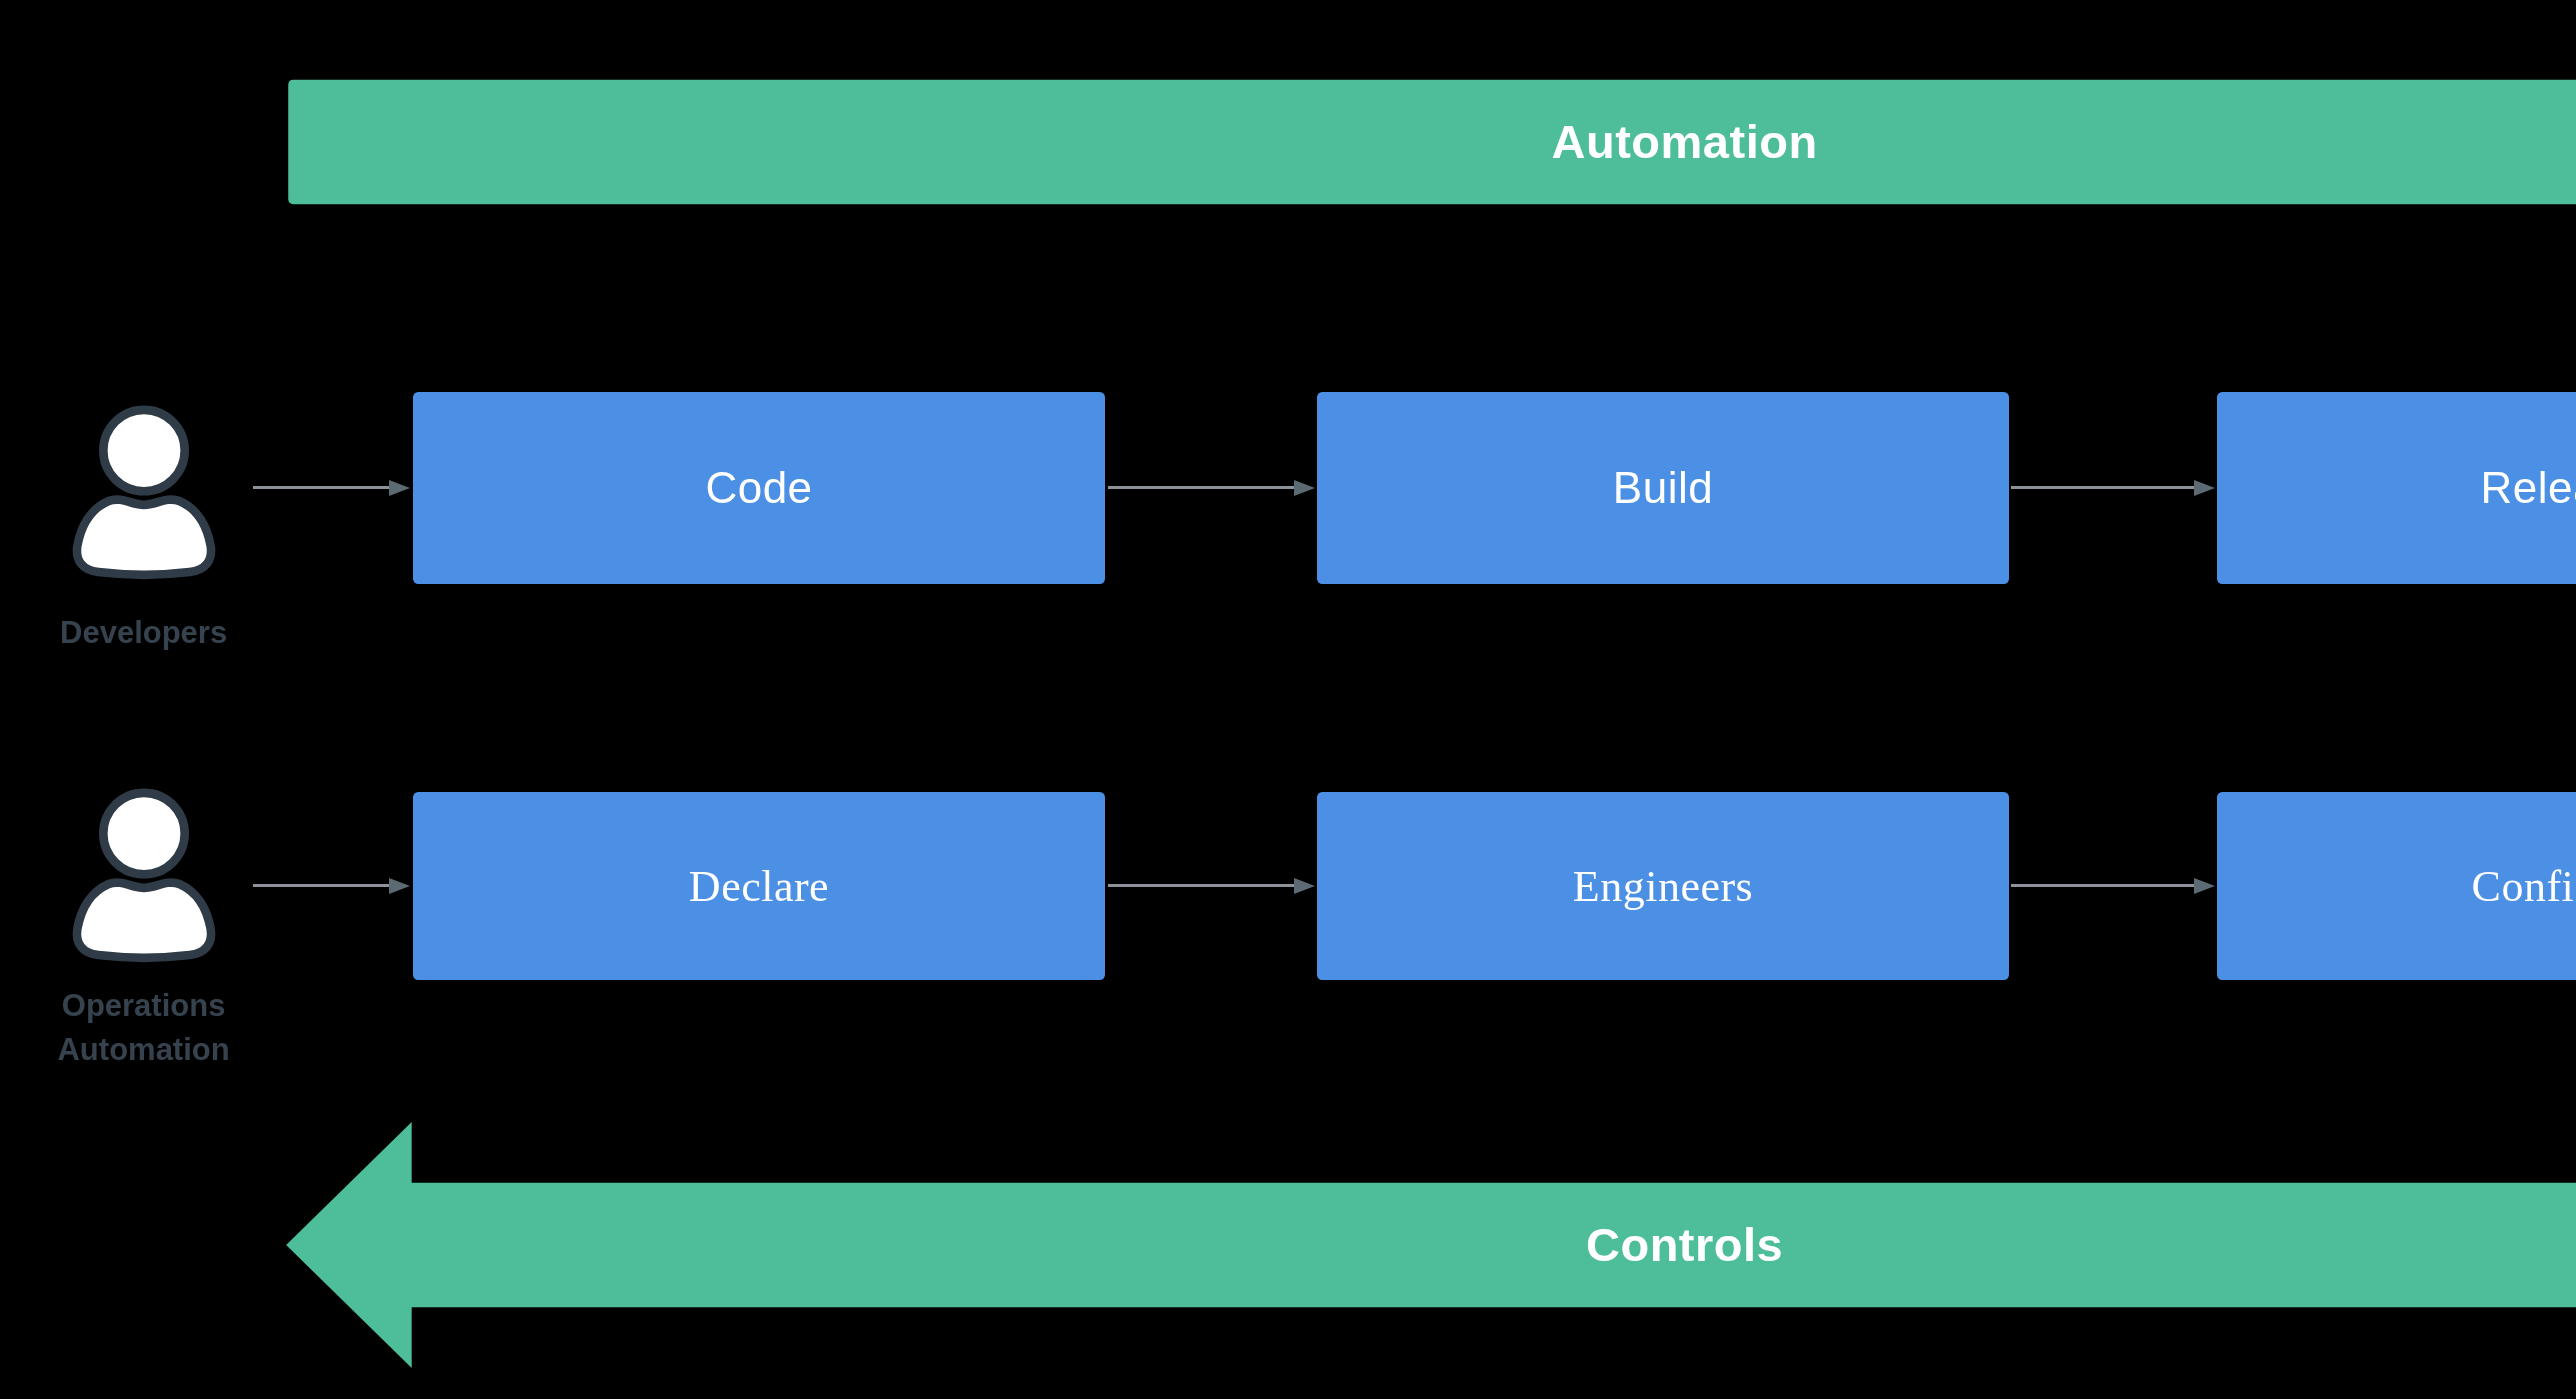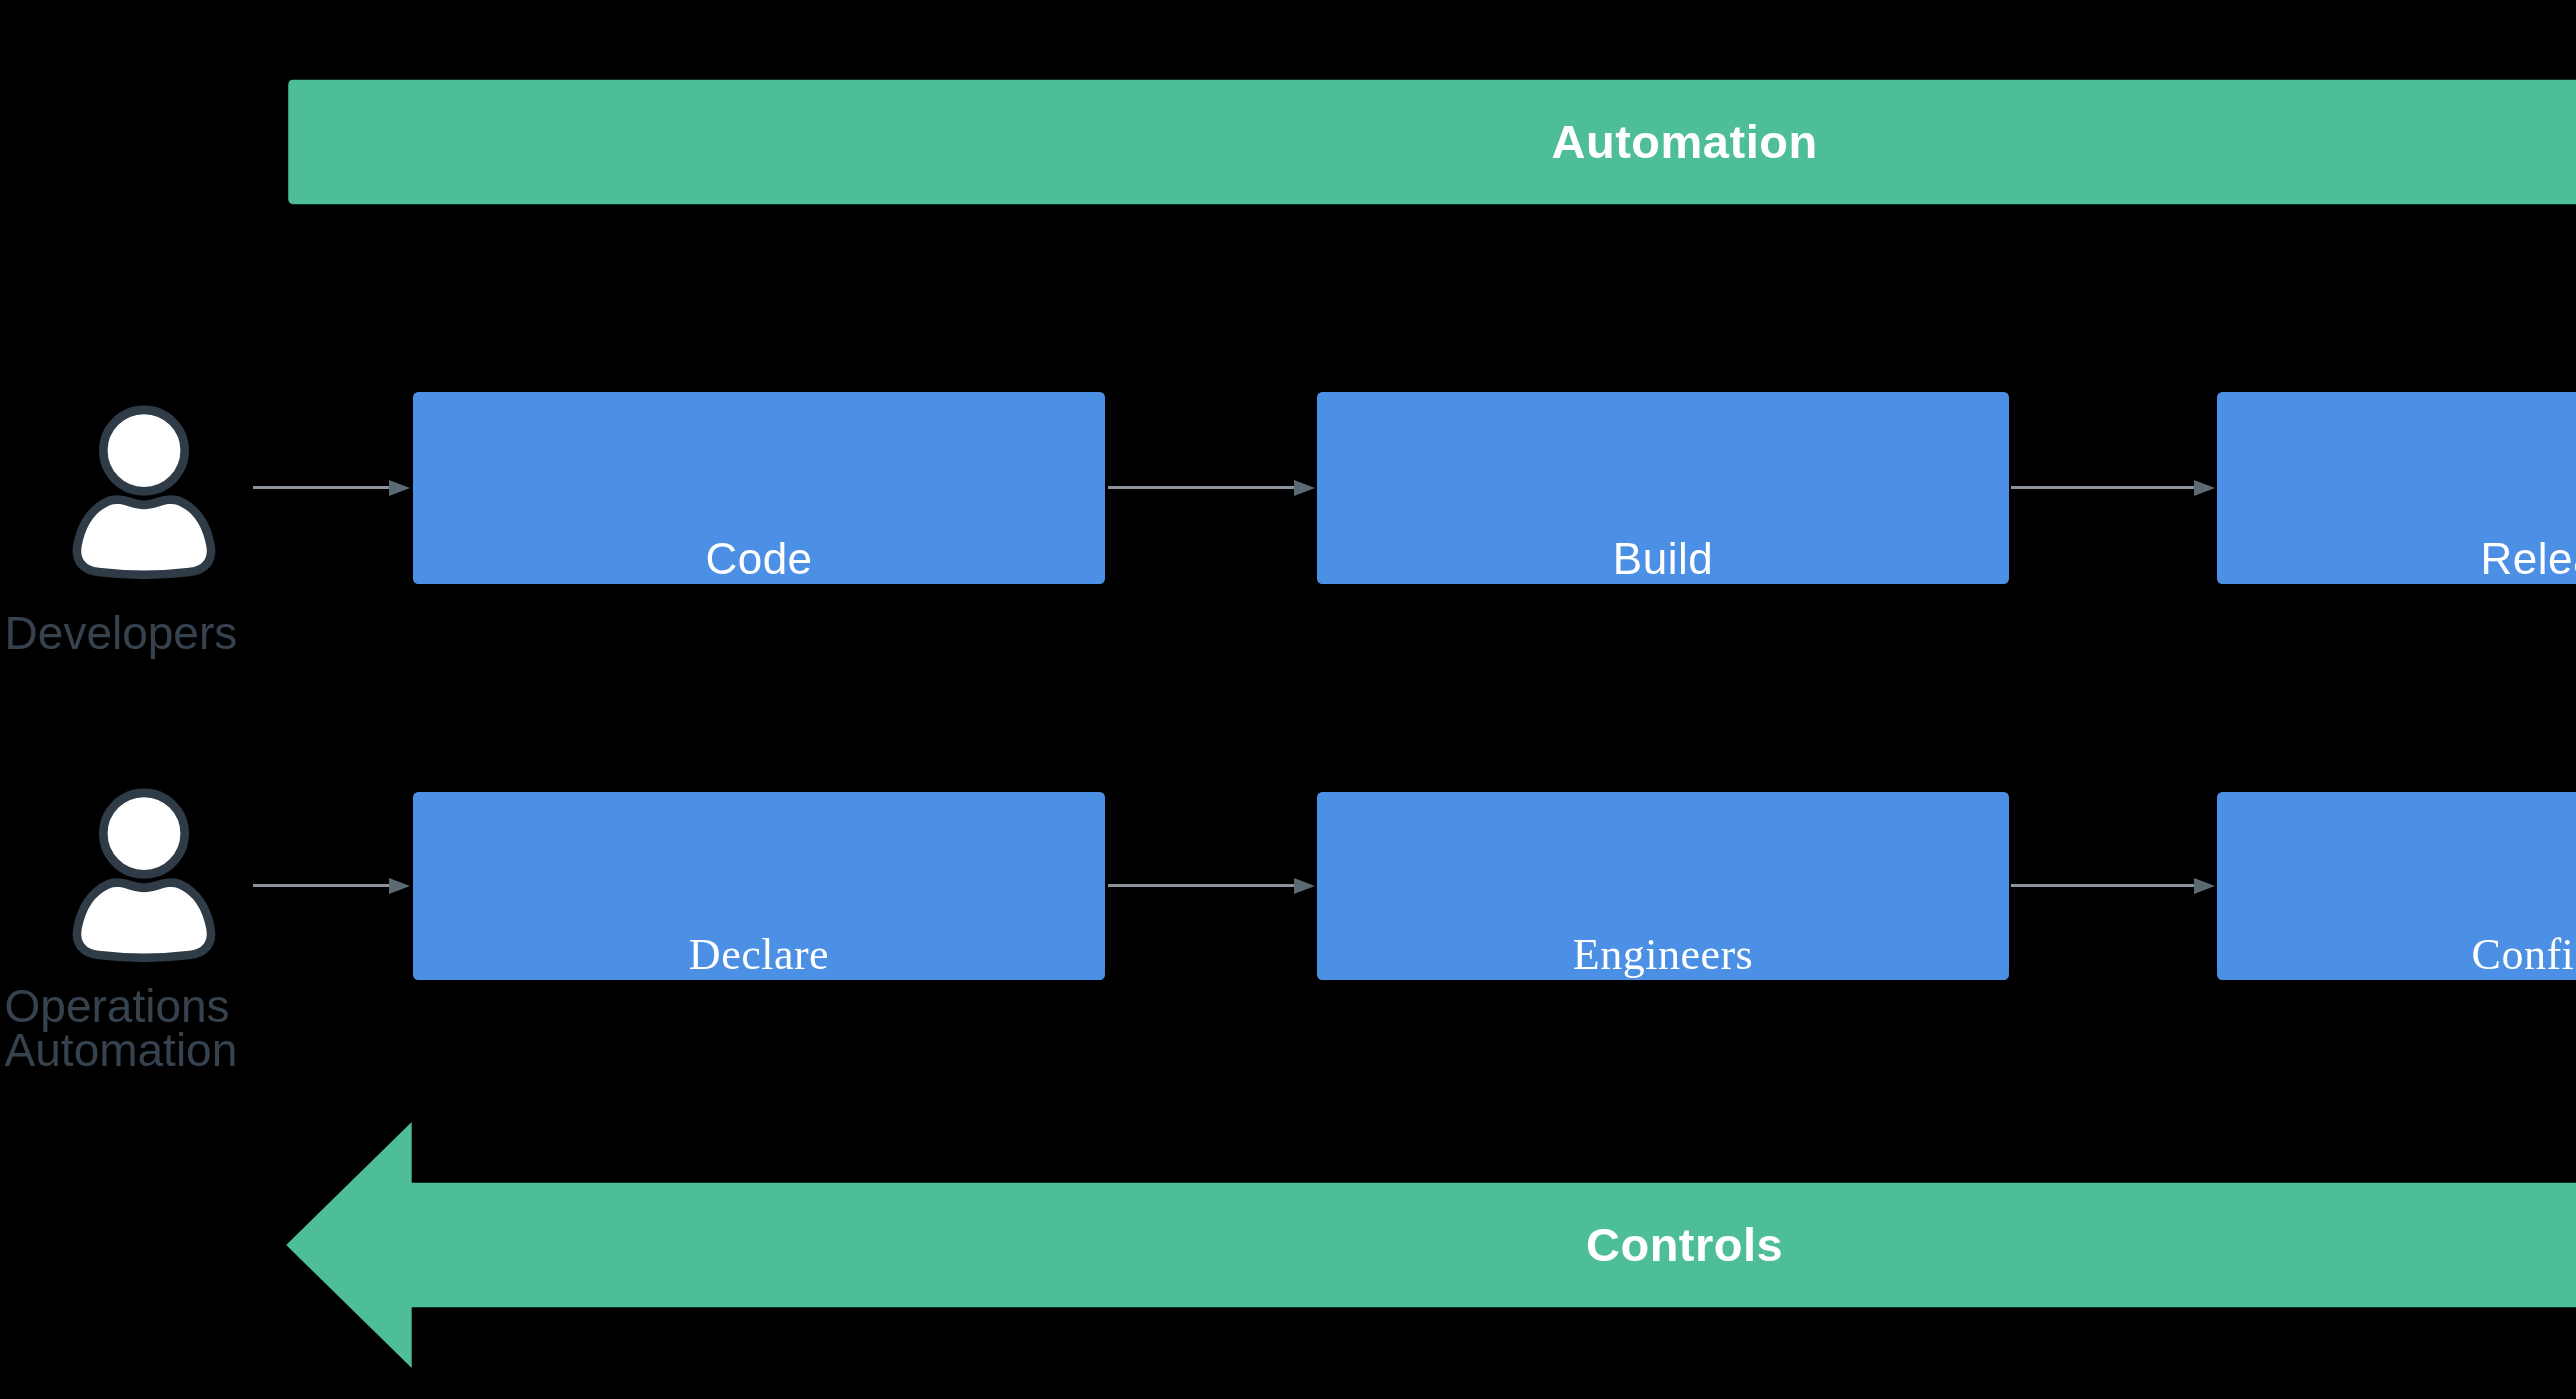--- a/index.html
+++ b/index.html
@@ -31,21 +31,21 @@
   .band-label.automation { top: 78px; height: 128px; line-height: 128px; }
   .band-label.controls   { top: 1180px; height: 130px; line-height: 130px; }
 
   
   .step-box {
     position: absolute;
     width: 692px;
     background: #4b90e4;
     border-radius: 5.2px;
     display: flex;
-    align-items: flex-end;
+    align-items: center;
     justify-content: center;
     color: #ffffff;
     font-size: 44px;
     letter-spacing: 0.5px;
   }
   .row1 .step-box { top: 392px; height: 192px; }
   .row2 .step-box { top: 792px; height: 188px; font-family: Liberation Serif, serif; }
   .col1 { left: 413px; }
   .col2 { left: 1317px; }
   .col3 { left: 2217px; }
@@ -63,24 +63,24 @@
     border-left: 21.6px solid #5c6a73;
     border-top: 8.8px solid transparent;
     border-bottom: 8.8px solid transparent;
   }
 
   
   .actor-label {
     position: absolute;
     left: 4.6px;
     width: 278px;
-    text-align: left;
+    text-align: center;
     color: #36434e;
-    font-weight: normal;
-    font-size: 46px;
+    font-weight: bold;
+    font-size: 31px;
     line-height: 44px;
   }
   .actor-label.devs { top: 611px; }
   .actor-label.ops  { top: 984px; }
 
   svg { display: block; }
 </style>
 </head>
 <body>
 

